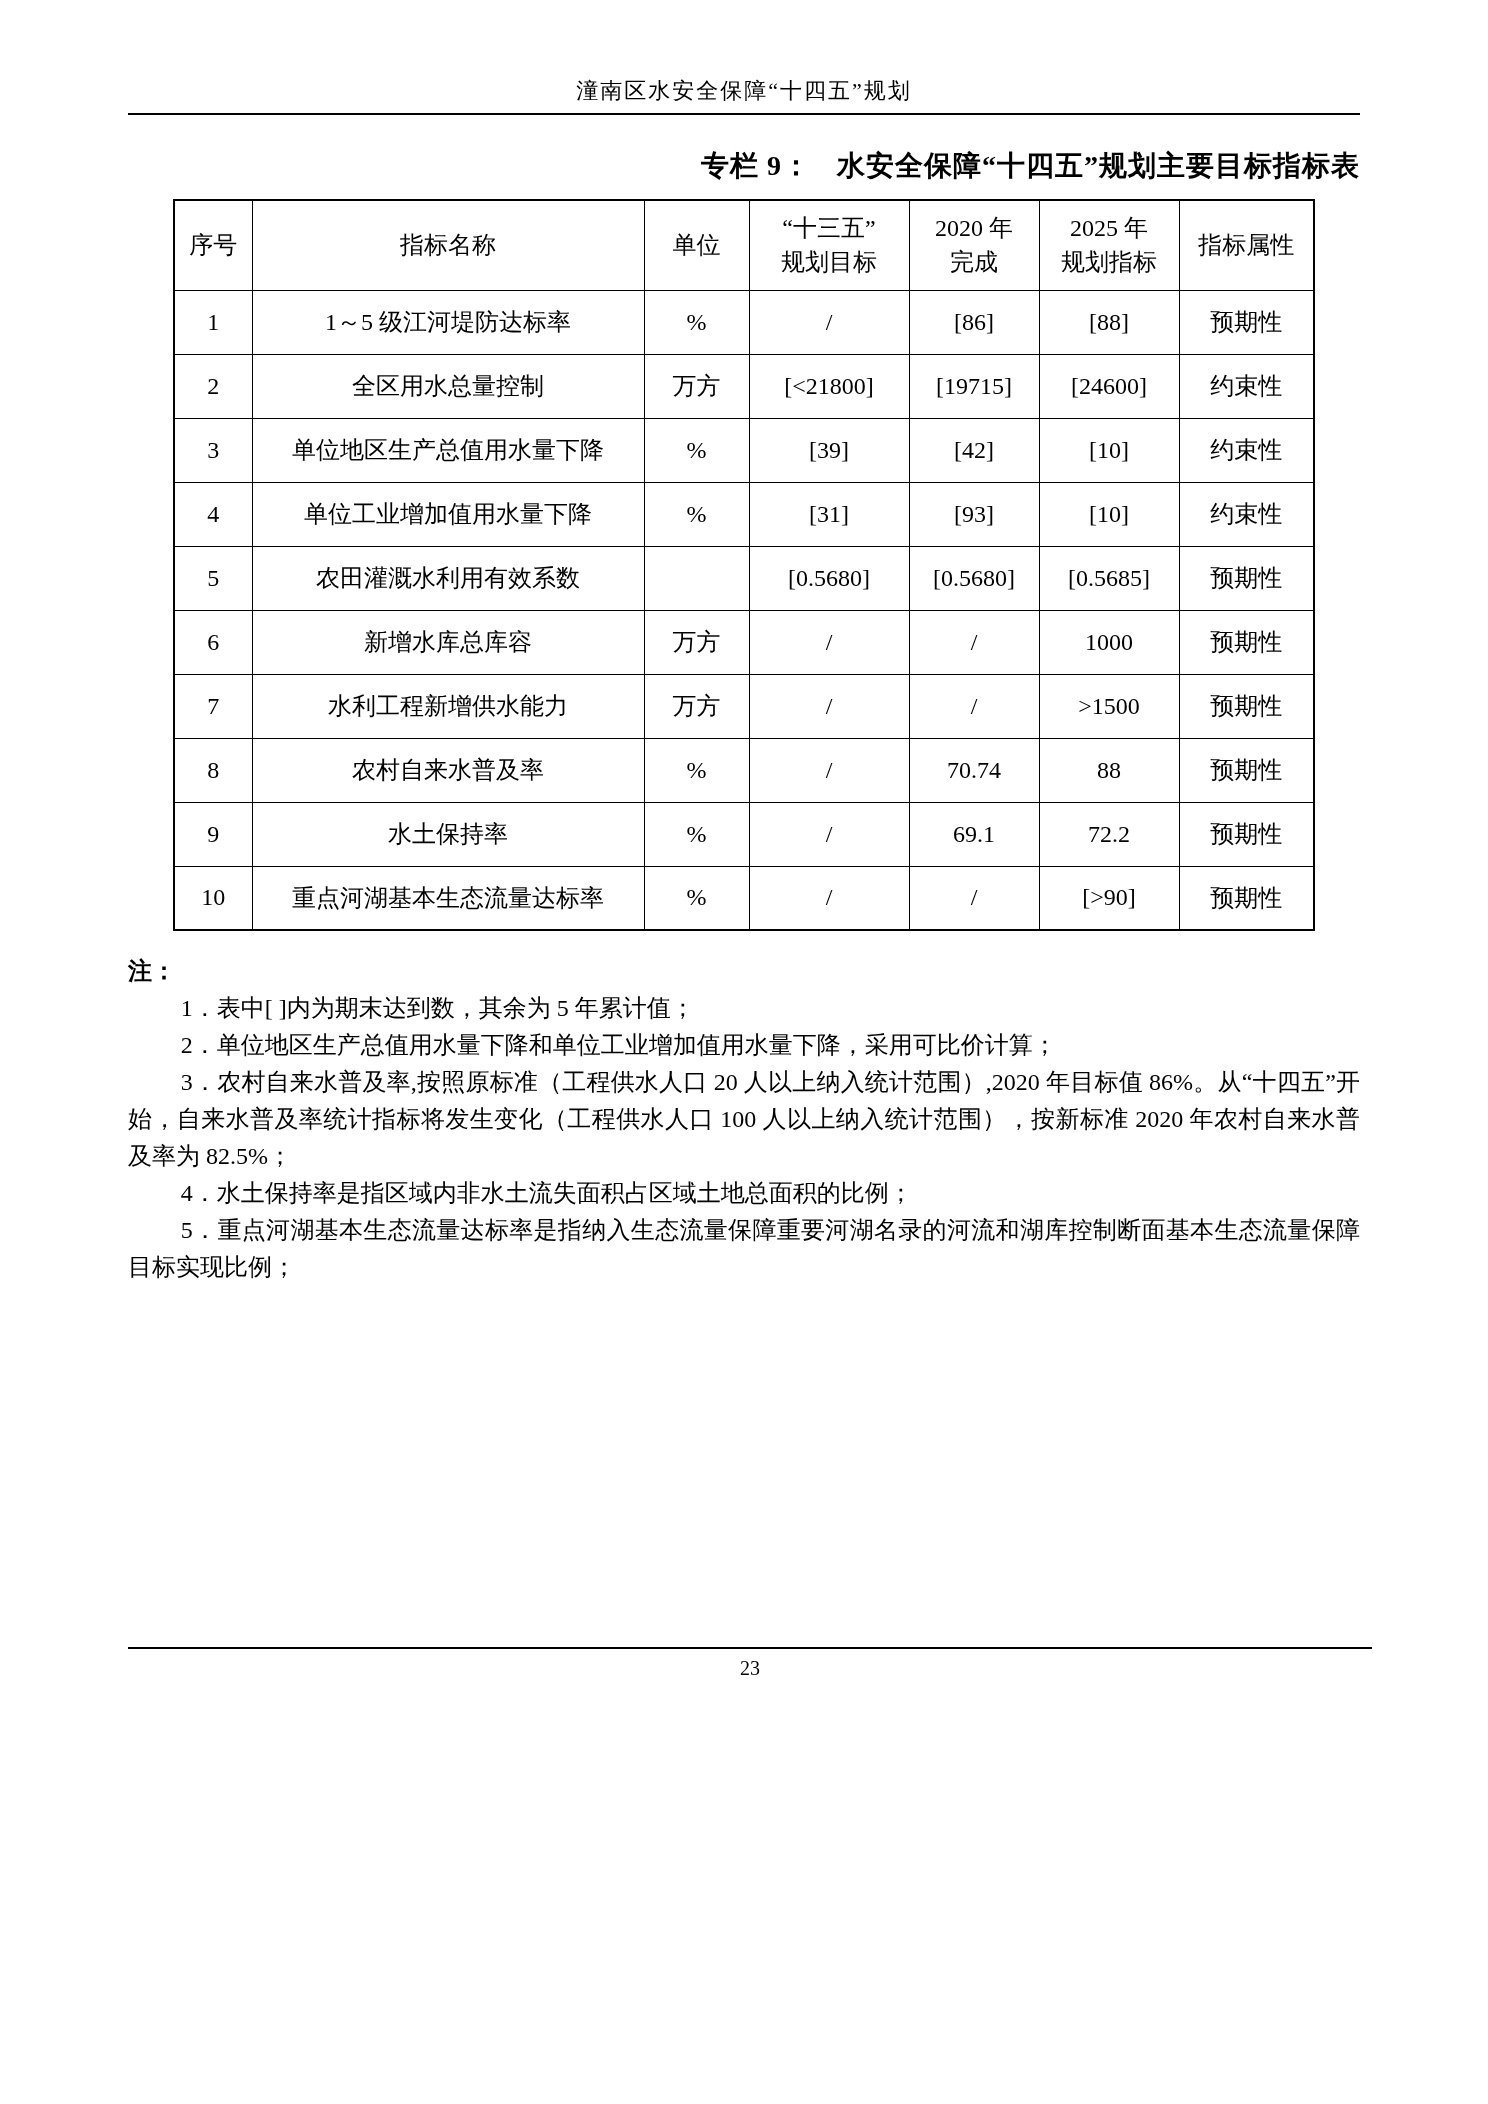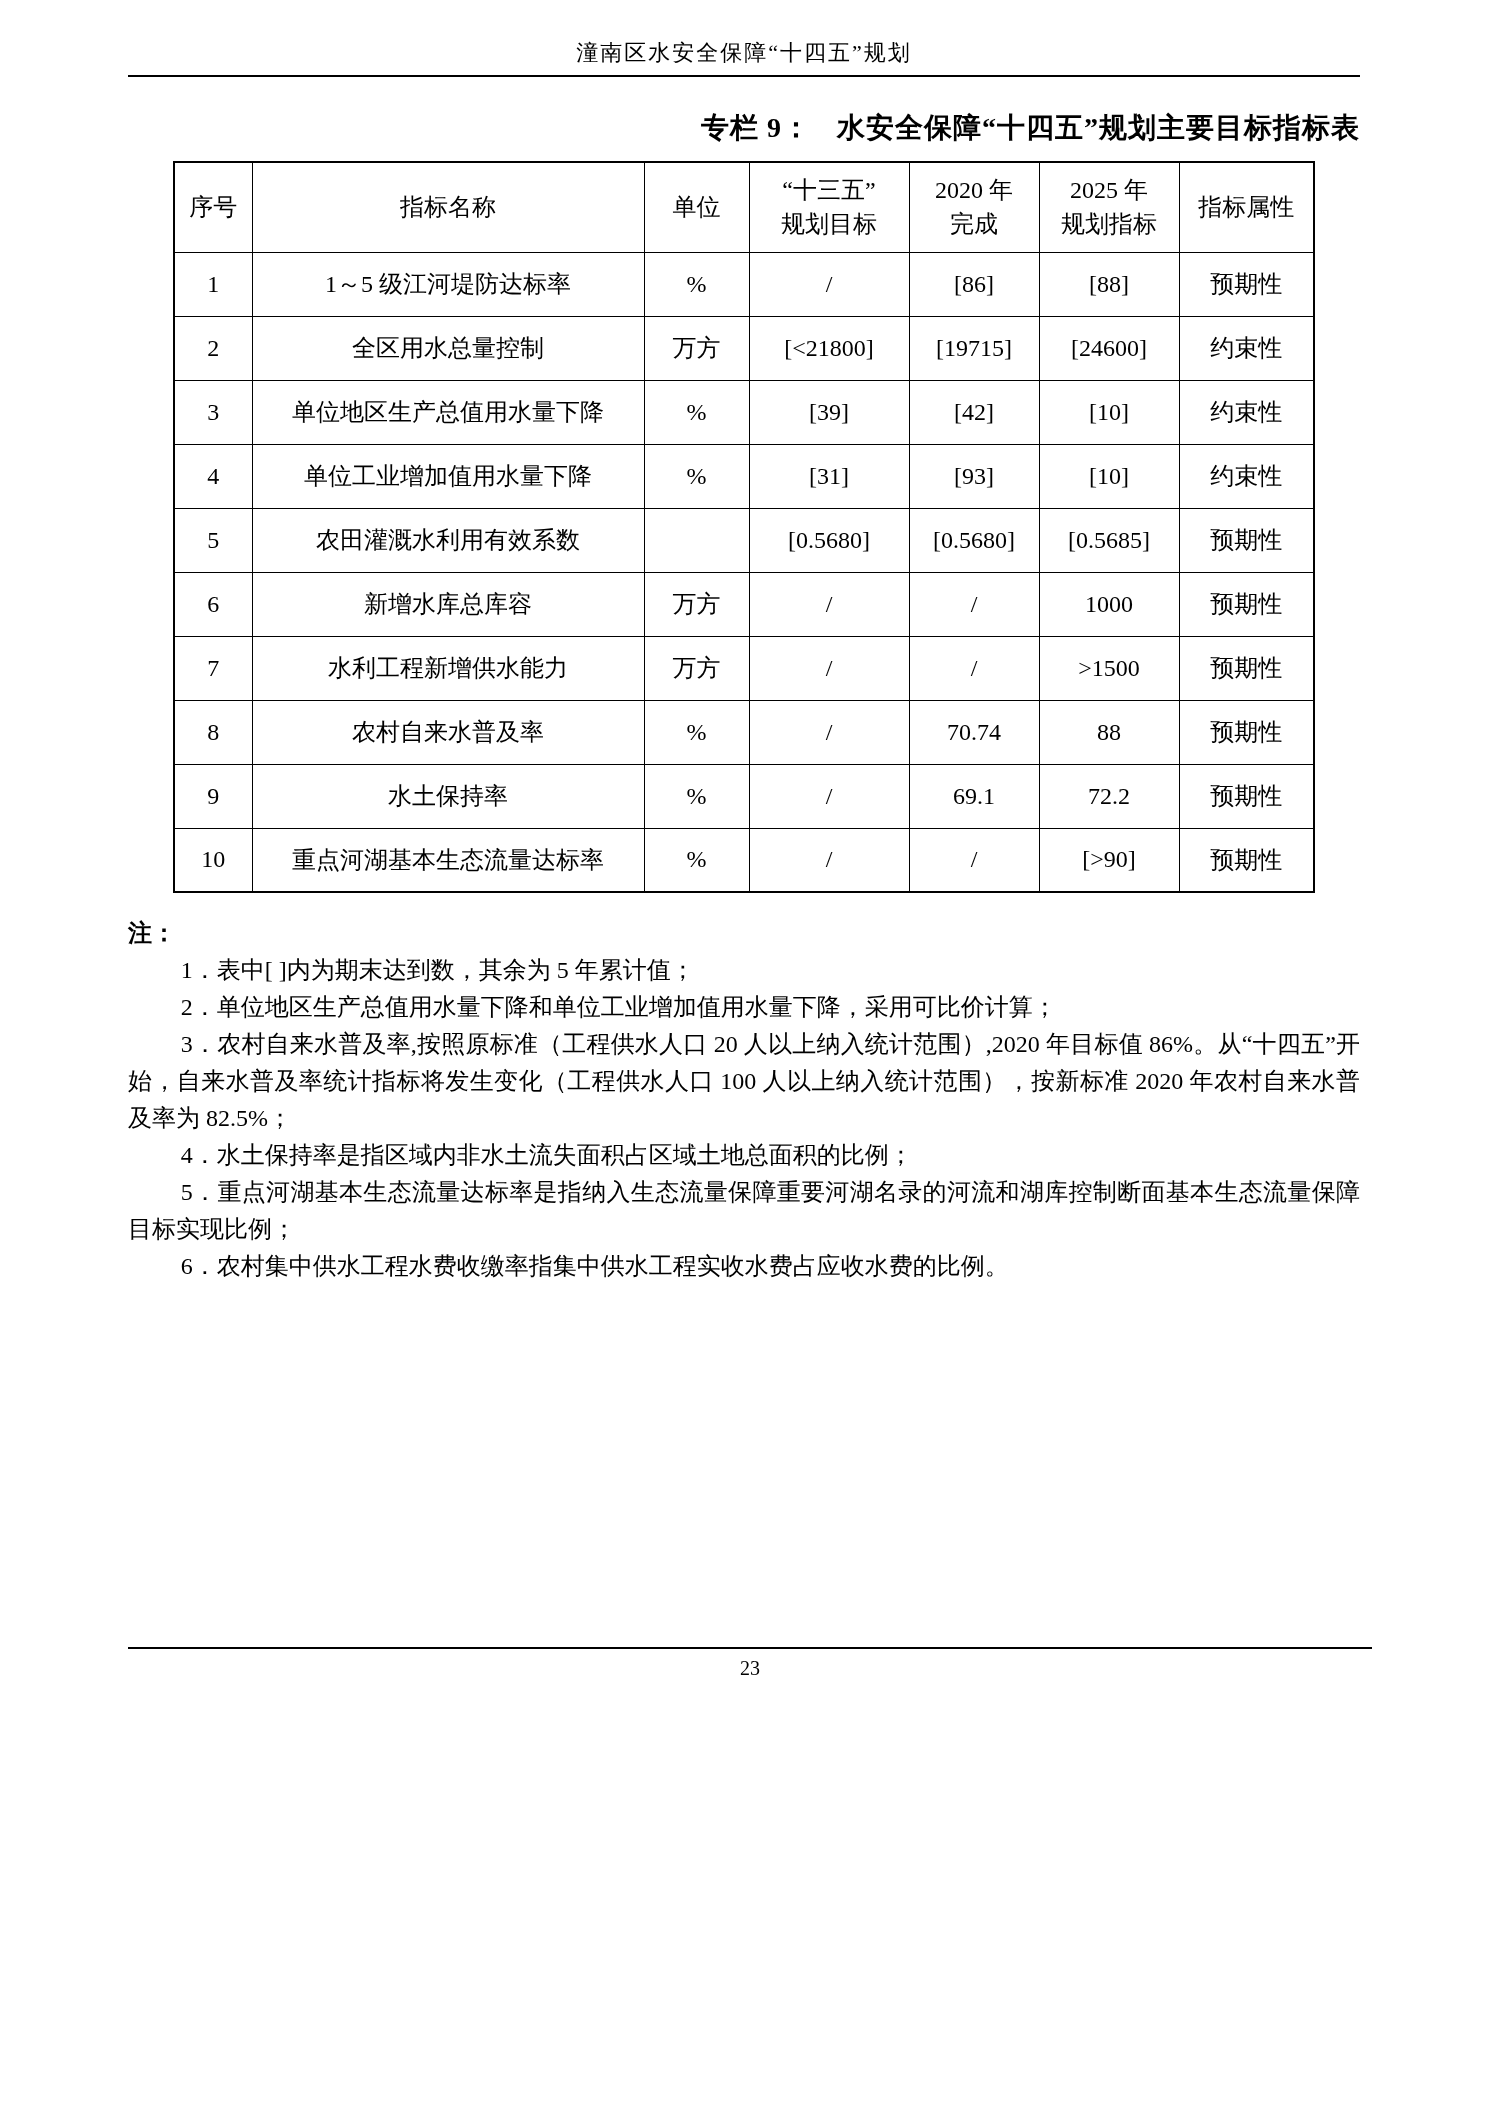--- a/index.html
+++ b/index.html
@@ -8,21 +8,21 @@
     font-family: "Liberation Serif", "DejaVu Serif", serif;
     color: #000;
   }
   .page {
     position: relative;
     width: 1488px;
     height: 1752px;
     margin: 0 auto;
     background: #ffffff;
     box-sizing: border-box;
-    padding-top: 38px;
+    padding-top: 76px;
     overflow: hidden;
   }
   .content { margin: 0 128px; }
 
   
   .doc-header { text-align: center; }
   .doc-header .header-title {
     font-size: 22px;
     letter-spacing: 2px;
     line-height: 30px;
@@ -230,21 +230,20 @@
     </table>
 
     <div class="notes-section">
       <div class="notes-label">注：</div>
       <div>
           <p class="note-item">1．表中[ ]内为期末达到数，其余为 5 年累计值；</p>
           <p class="note-item">2．单位地区生产总值用水量下降和单位工业增加值用水量下降，采用可比价计算；</p>
           <p class="note-item">3．农村自来水普及率,按照原标准（工程供水人口 20 人以上纳入统计范围）,2020 年目标值 86%。从“十四五”开始，自来水普及率统计指标将发生变化（工程供水人口 100 人以上纳入统计范围），按新标准 2020 年农村自来水普及率为 82.5%；</p>
           <p class="note-item">4．水土保持率是指区域内非水土流失面积占区域土地总面积的比例；</p>
           <p class="note-item">5．重点河湖基本生态流量达标率是指纳入生态流量保障重要河湖名录的河流和湖库控制断面基本生态流量保障目标实现比例；</p>
-          <p class="note-item">6．农村集中供水工程水费收缴率指集中供水工程实收水费占应收水费的比例。</p>
         </div>
     </div>
 
   </div>
 
   <div class="doc-footer">
     <div class="footer-rule"></div>
     <div class="page-number">23</div>
   </div>
 

